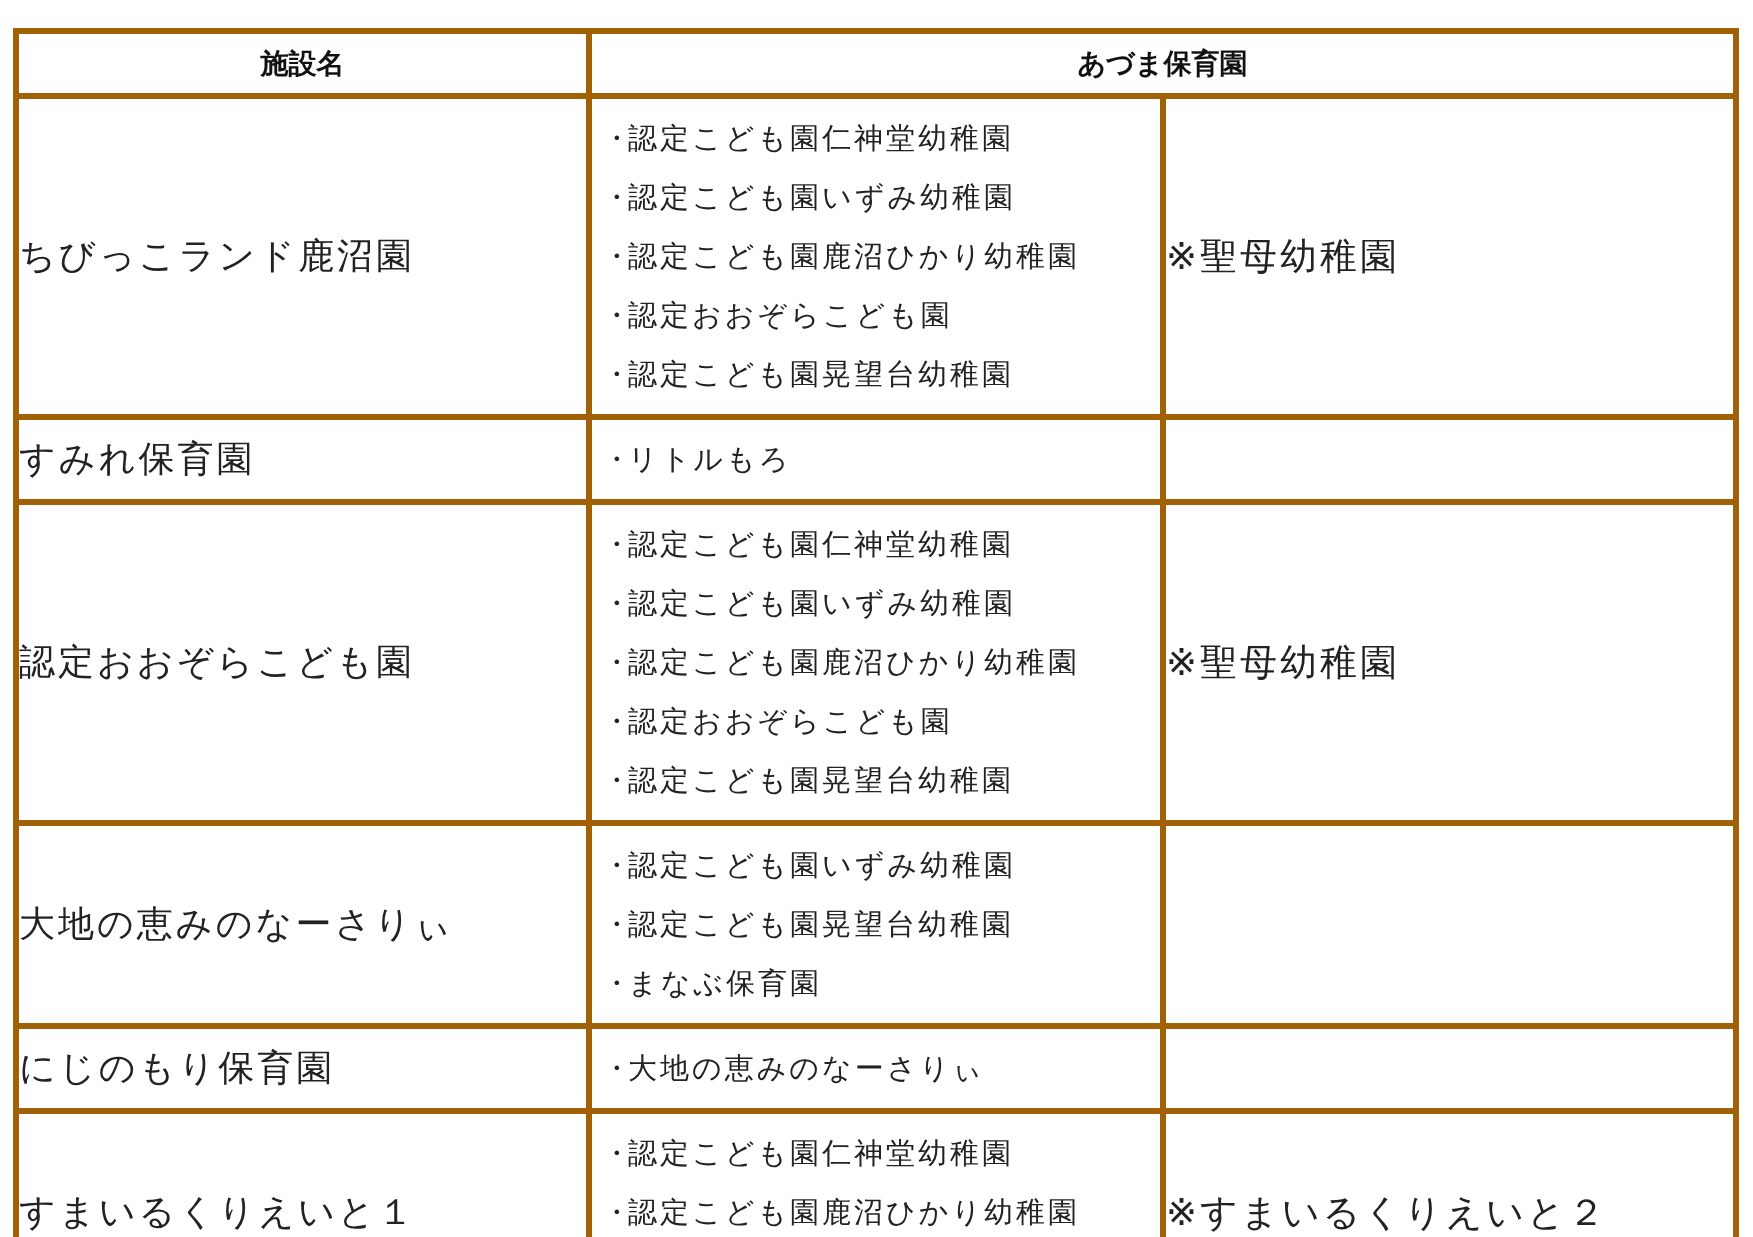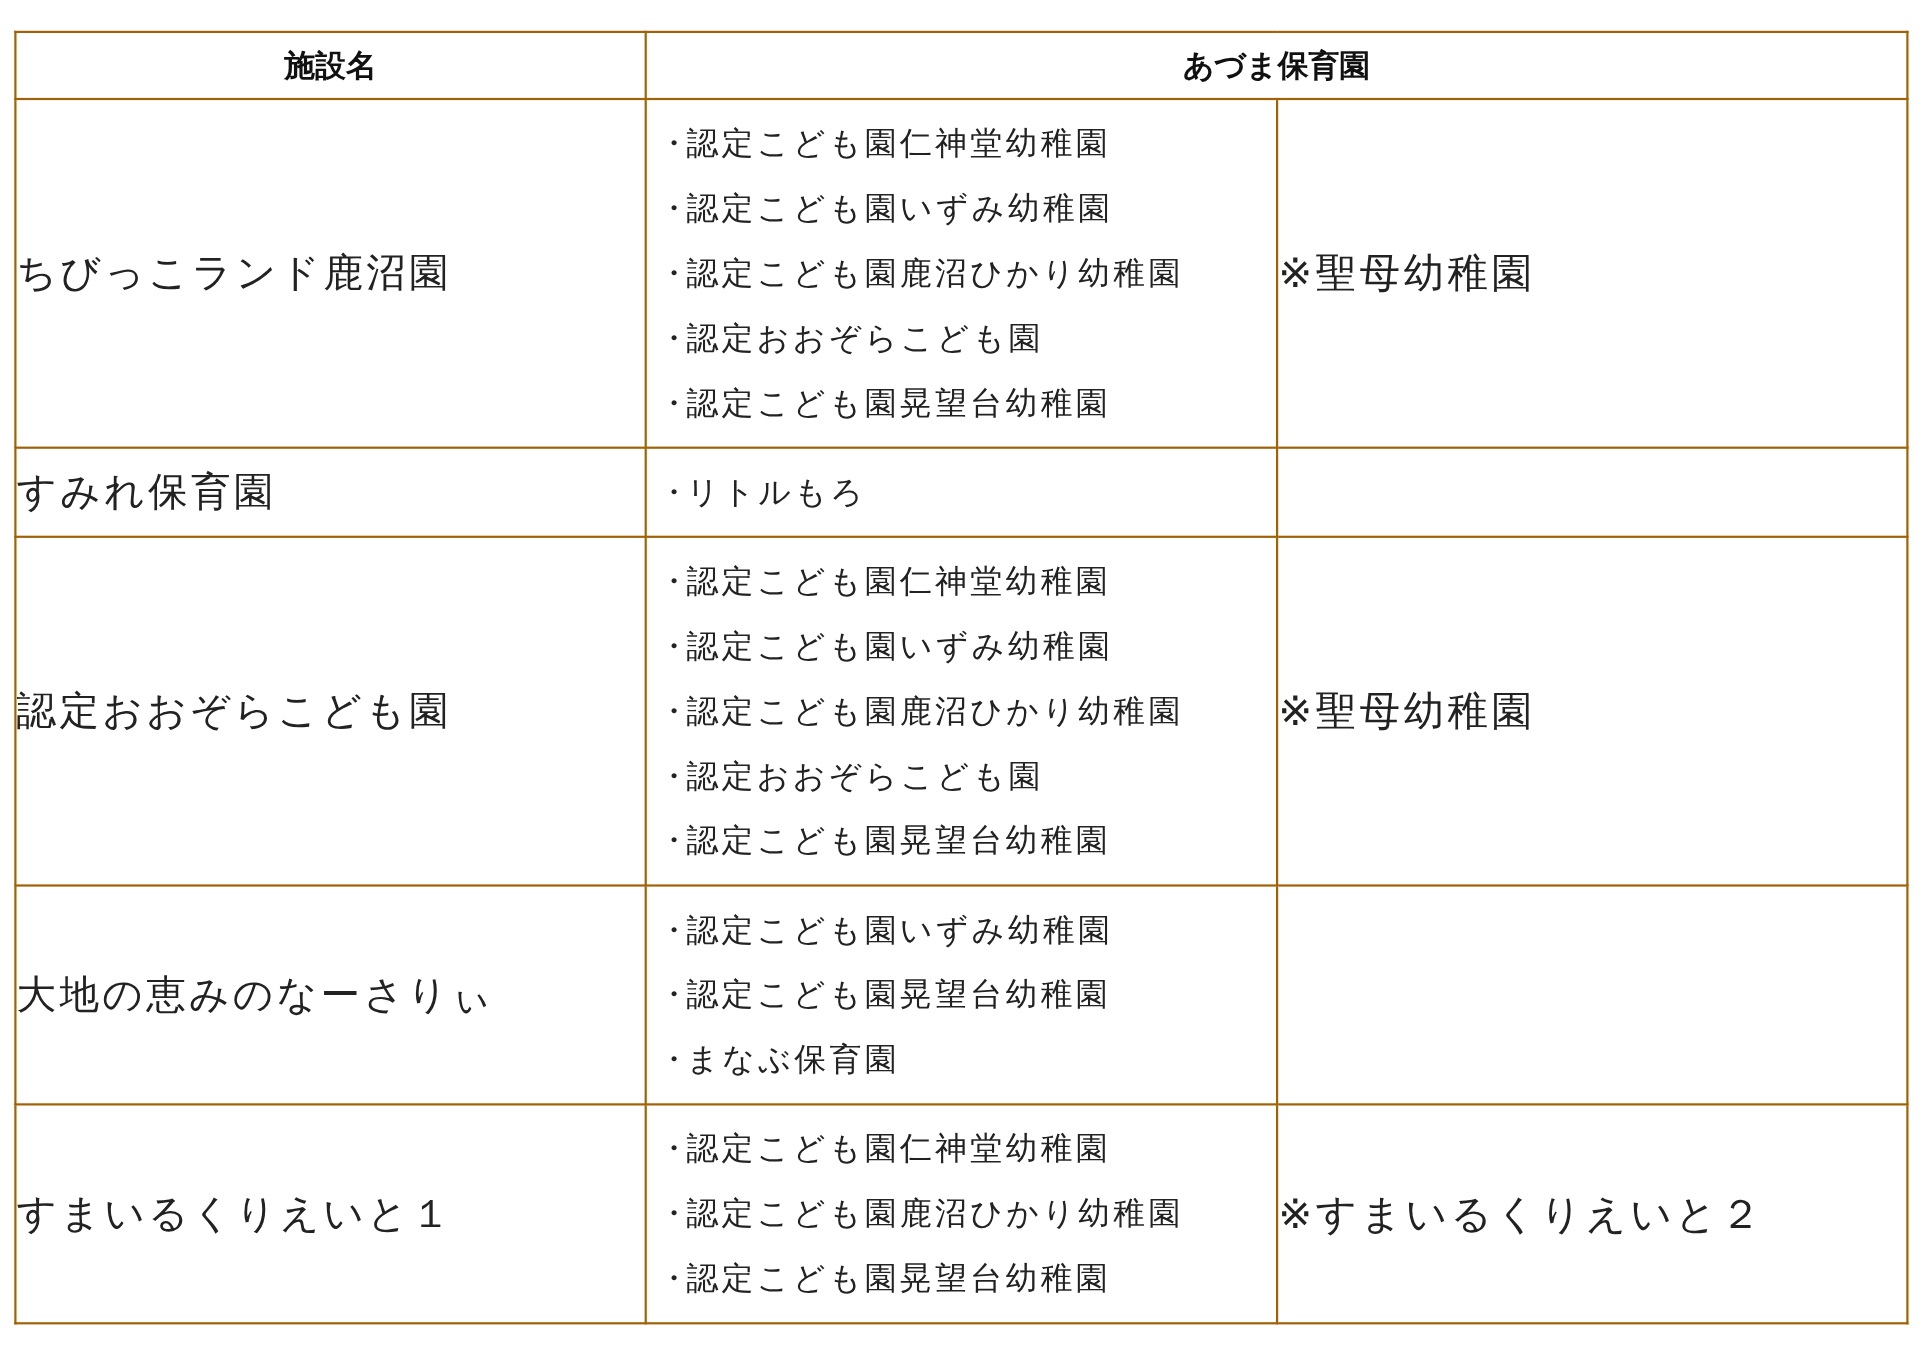--- a/index.html
+++ b/index.html
@@ -6,21 +6,21 @@
   body { width: 1753px; height: 1237px; position: relative; overflow: hidden;
          font-family: "DejaVu Sans", "Liberation Sans", sans-serif; color: #222; }
   table.facilities {
     position: absolute; left: 13px; top: 28px;
     width: 1720px; border-collapse: collapse; table-layout: fixed;
   }
   table.facilities col.c1 { width: 573px; }
   table.facilities col.c2 { width: 574px; }
   table.facilities col.c3 { width: 573px; }
   table.facilities th, table.facilities td {
-    border: 2px solid #a16207; padding: 0; vertical-align: middle; margin-left: 36px;
+    border: 6px solid #a16207; padding: 0; vertical-align: middle; margin-left: 36px;
   }
   table.facilities th {
     height: 59px; font-weight: bold; font-size: 28px; text-align: center; color: #111;
   }
   td.name { padding-left: 20px; font-size: 36px; letter-spacing: 3px; }
   td.note { padding-left: 18px; font-size: 37px; letter-spacing: 3px; }
   td.partners { padding-left: 26px; }
   td.partners ul { list-style: none; margin: 0; padding: 10px; }
   td.partners li {
     height: 59px; line-height: 59px; font-size: 29px; letter-spacing: 3px; white-space: nowrap;
@@ -94,20 +94,29 @@
       <td class="partners">
         <ul>
           <li><span class="bullet">・</span><span>認定こども園いずみ幼稚園</span></li>
           <li><span class="bullet">・</span><span>認定こども園晃望台幼稚園</span></li>
           <li><span class="bullet">・</span><span>まなぶ保育園</span></li>
         </ul>
       </td>
       <td class="note"></td>
     </tr>
 
+    <tr class="r5">
+      <td class="name">にじのもり保育園</td>
+      <td class="partners">
+        <ul>
+          <li><span class="bullet">・</span><span>大地の恵みのなーさりぃ</span></li>
+        </ul>
+      </td>
+      <td class="note"></td>
+    </tr>
 
     <tr class="r6">
       <td class="name">すまいるくりえいと１</td>
       <td class="partners">
         <ul>
           <li><span class="bullet">・</span><span>認定こども園仁神堂幼稚園</span></li>
           <li><span class="bullet">・</span><span>認定こども園鹿沼ひかり幼稚園</span></li>
           <li><span class="bullet">・</span><span>認定こども園晃望台幼稚園</span></li>
         </ul>
       </td>

